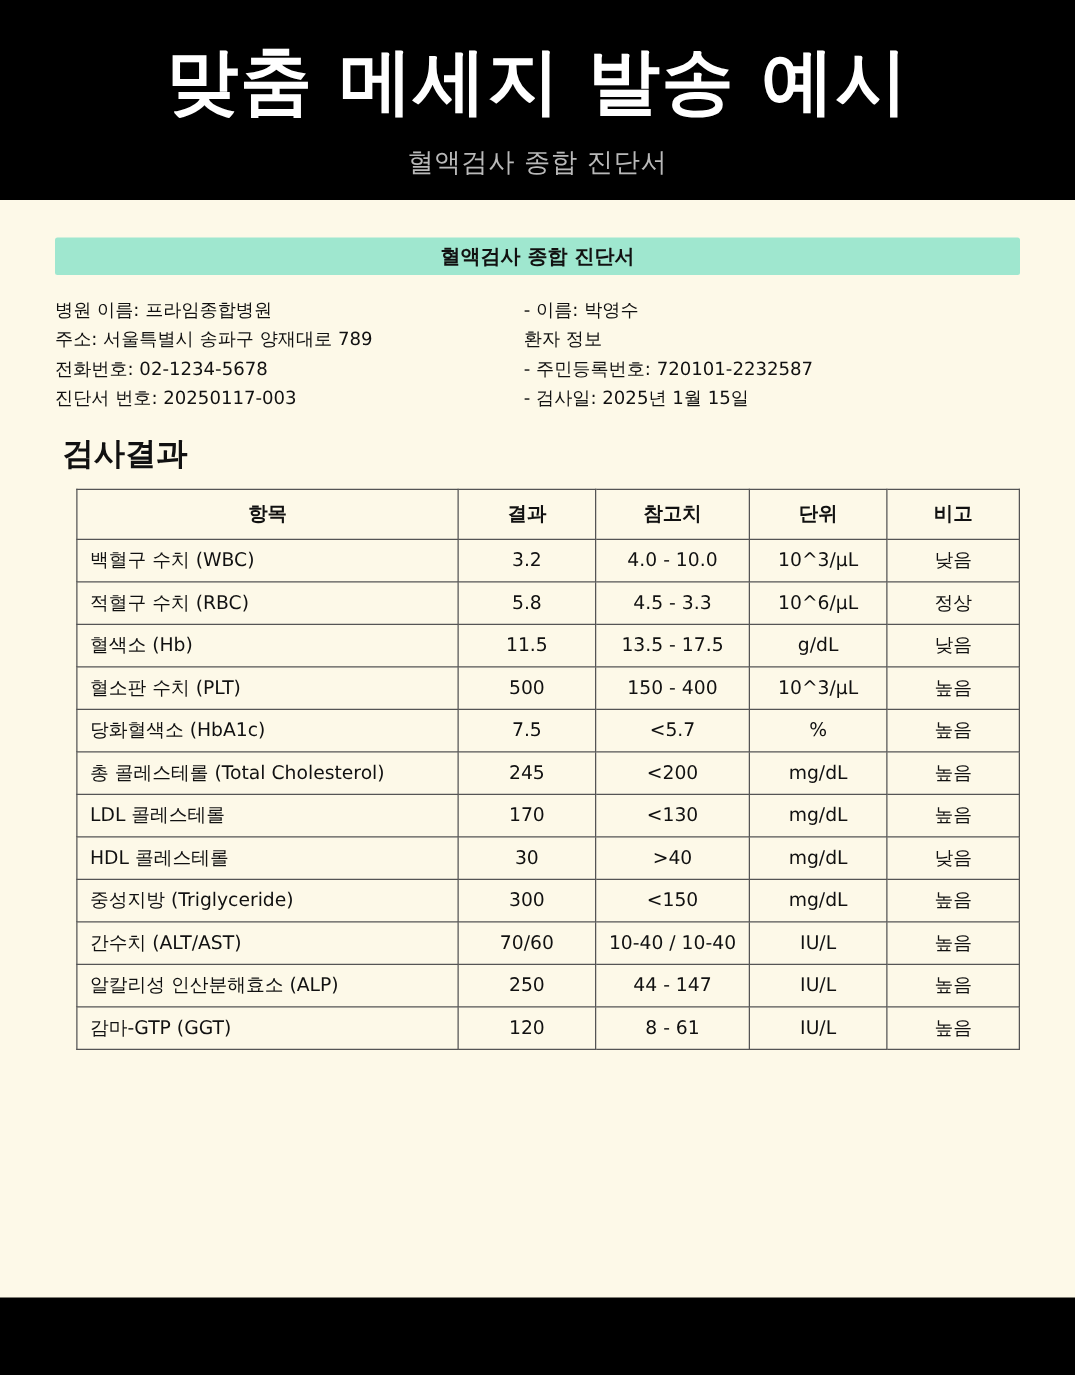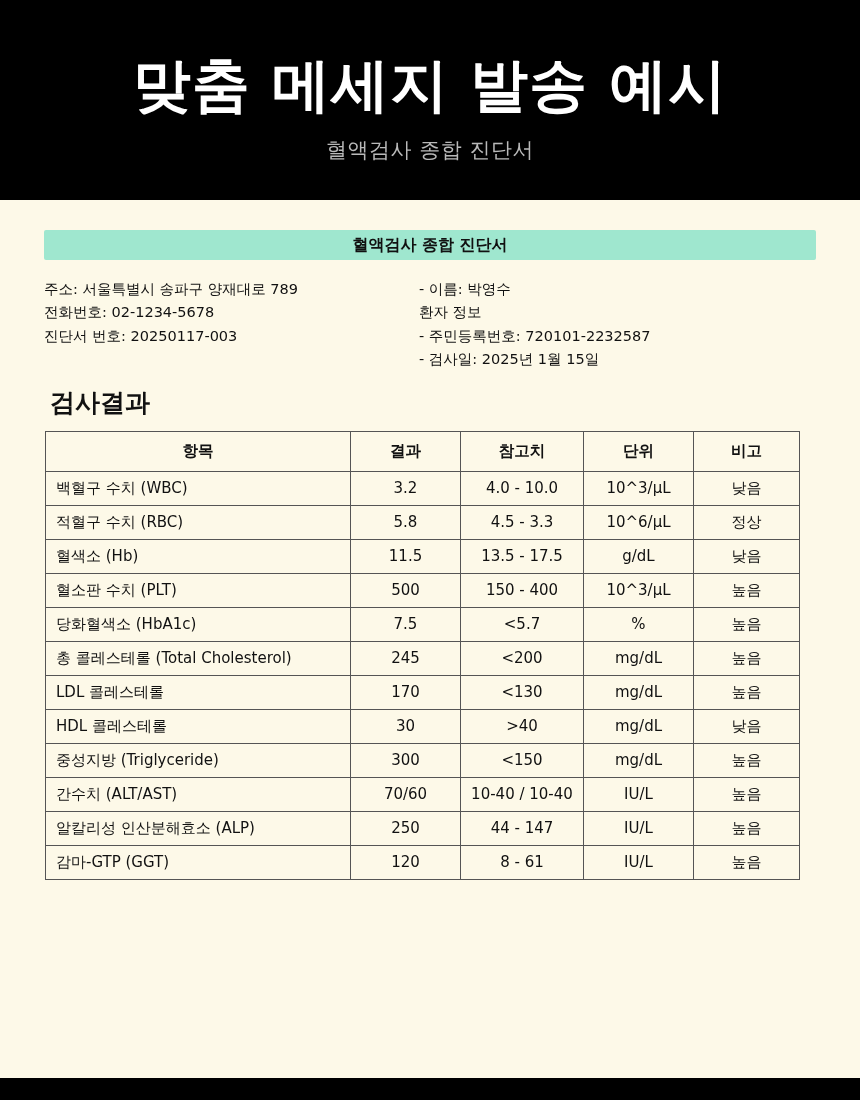--- a/index.html
+++ b/index.html
@@ -15,21 +15,21 @@
     width: 860px;
     height: 1100px;
     position: relative;
     overflow: hidden;
     background: #000000;
   }
   
   .header-band {
     background: #000000;
     width: 100%;
-    height: 200px;
+    height: 160px;
     display: flex;
     flex-direction: column;
     align-items: center;
     justify-content: center;
     padding-top: 18px;
   }
   .header-title {
     color: #ffffff;
     font-size: 58px;
     font-weight: 700;
@@ -84,21 +84,21 @@
     font-weight: 700;
     color: #111111;
     margin: 12px 0 12px 6px;
   }
   
   table.results {
     width: 710px;
     border-collapse: collapse;
     table-layout: fixed;
     background: #fdf9e8;
-    margin-left: 1px;
+    margin-left: 17px;
   }
   table.results th, table.results td {
     border: 1px solid #555555;
     color: #111111;
     font-size: 15px;
     padding: 7px 8px;
   }
   table.results th {
     font-weight: 700;
     text-align: center;
@@ -125,20 +125,21 @@
     <h1 class="header-title">맞춤 메세지 발송 예시</h1>
     <div class="header-subtitle">혈액검사  종합 진단서</div>
   </div>
 
   <div class="sheet">
 
     <div class="doc-title-bar">혈액검사 종합 진단서</div>
 
     <div class="info-row">
       <div class="info-col left">
+        <div class="line">병원 이름: 프라임종합병원</div>
         <div class="line">주소: 서울특별시 송파구 양재대로 789</div>
         <div class="line">전화번호: 02-1234-5678</div>
         <div class="line">진단서 번호: 20250117-003</div>
       </div>
       <div class="info-col right">
         <div class="line">- 이름: 박영수</div>
         <div class="line">환자 정보</div>
         <div class="line">- 주민등록번호: 720101-2232587</div>
         <div class="line">- 검사일: 2025년 1월 15일</div>
       </div>

